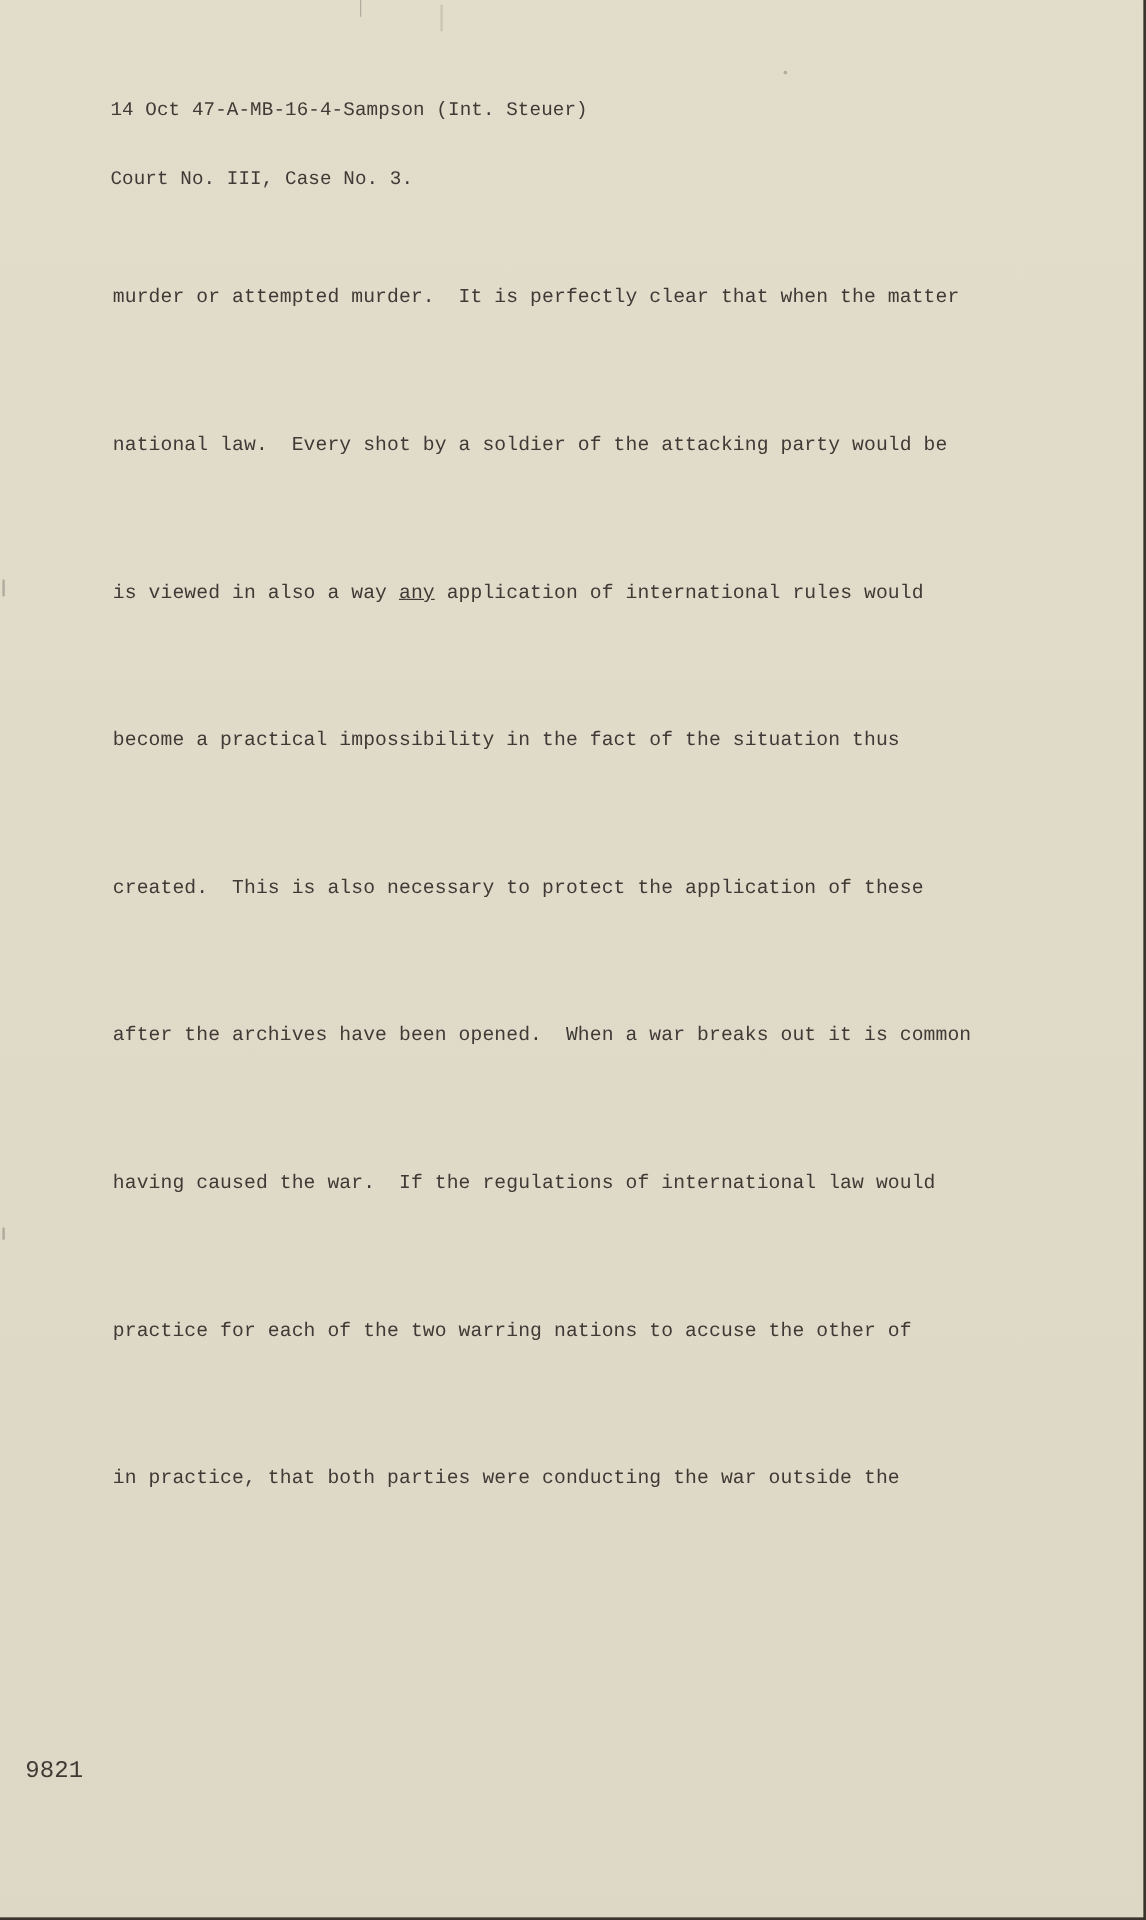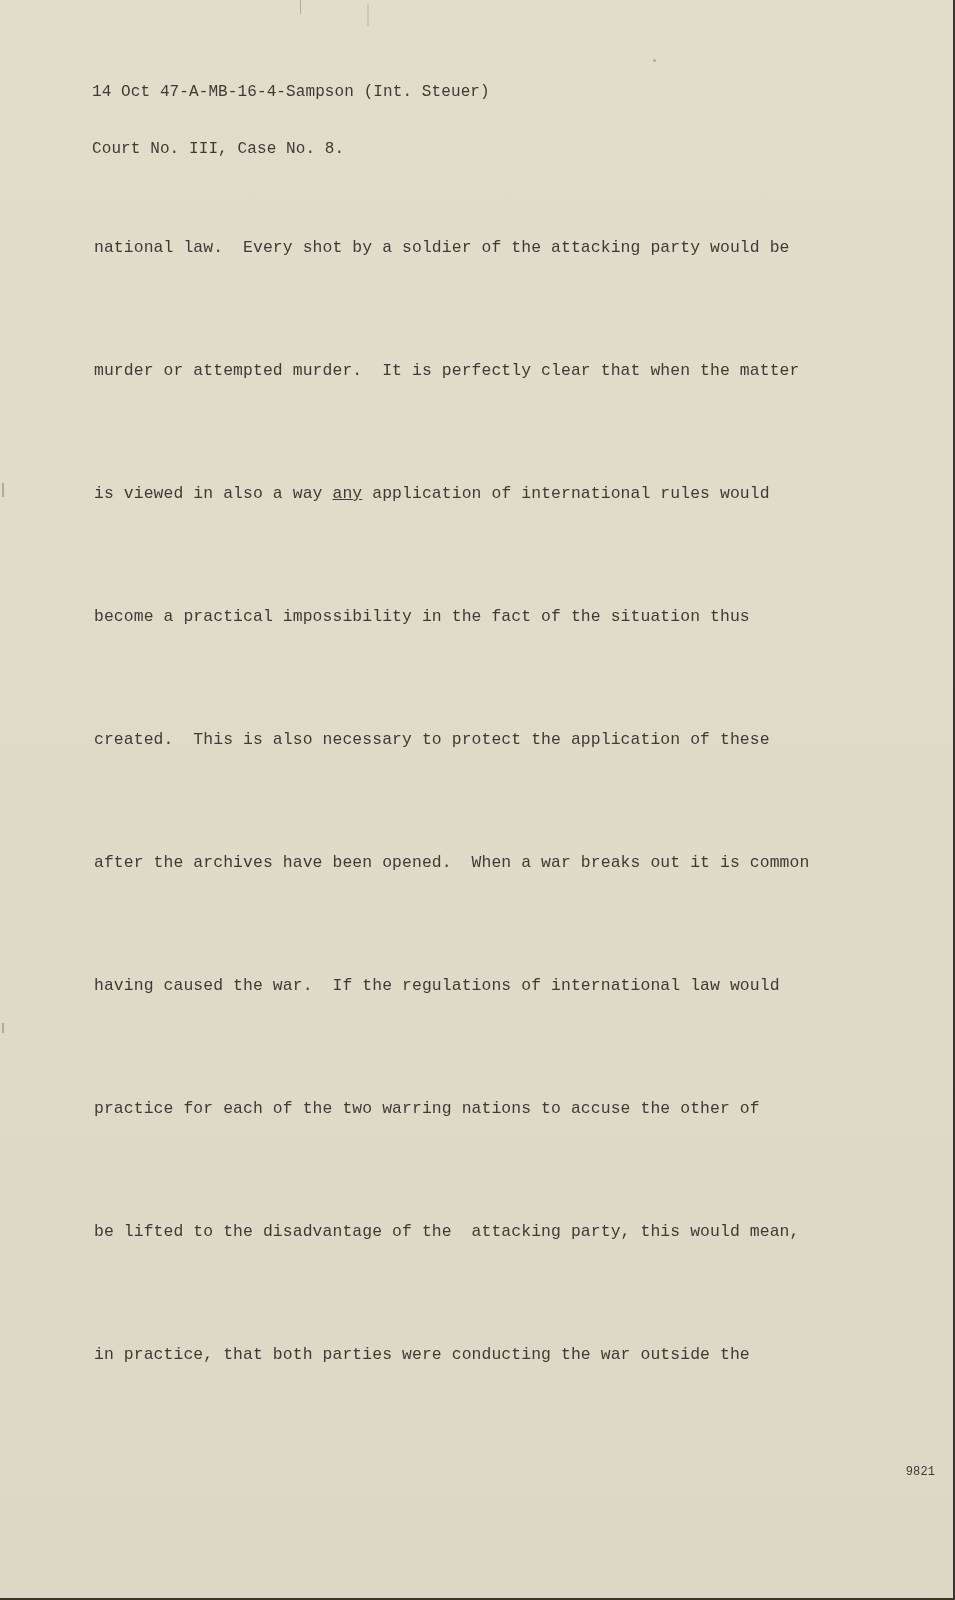--- a/index.html
+++ b/index.html
@@ -45,50 +45,50 @@
     .body-lines .line {
       display: block;
       height: 41px;
     }
     .underline {
       text-decoration: underline;
     }
     .page-number {
       left: 0;
       width: 935px;
-      text-align: right;
+      text-align: left;
       top: 1465px;
-      font-size: 12px;
+      font-size: 20px;
+      padding-left: 21px;
     }
     .speck {
       position: absolute;
       background: #8a847a;
       opacity: 0.55;
     }
   </style>
 </head>
 <body>
 
 <div class="page">
 
   <div class="typed header">
     <div>14 Oct 47-A-MB-16-4-Sampson (Int. Steuer)</div>
-    <div>Court No. III, Case No. 8.</div>
+    <div>Court No. III, Case No. 3.</div>
   </div>
 
   <div class="typed body-lines">
+    <span class="line">murder or attempted murder.  It is perfectly clear that when the matter</span>
     <span class="line">national law.  Every shot by a soldier of the attacking party would be</span>
-    <span class="line">murder or attempted murder.  It is perfectly clear that when the matter</span>
     <span class="line"><span>is viewed in also a way </span><span class="underline">any</span><span> application of international rules would</span></span>
     <span class="line">become a practical impossibility in the fact of the situation thus</span>
     <span class="line">created.  This is also necessary to protect the application of these</span>
     <span class="line">after the archives have been opened.  When a war breaks out it is common</span>
     <span class="line">having caused the war.  If the regulations of international law would</span>
     <span class="line">practice for each of the two warring nations to accuse the other of</span>
-    <span class="line">be lifted to the disadvantage of the  attacking party, this would mean,</span>
     <span class="line">in practice, that both parties were conducting the war outside the</span>
     
     
     
     
     
     
     
     
     

